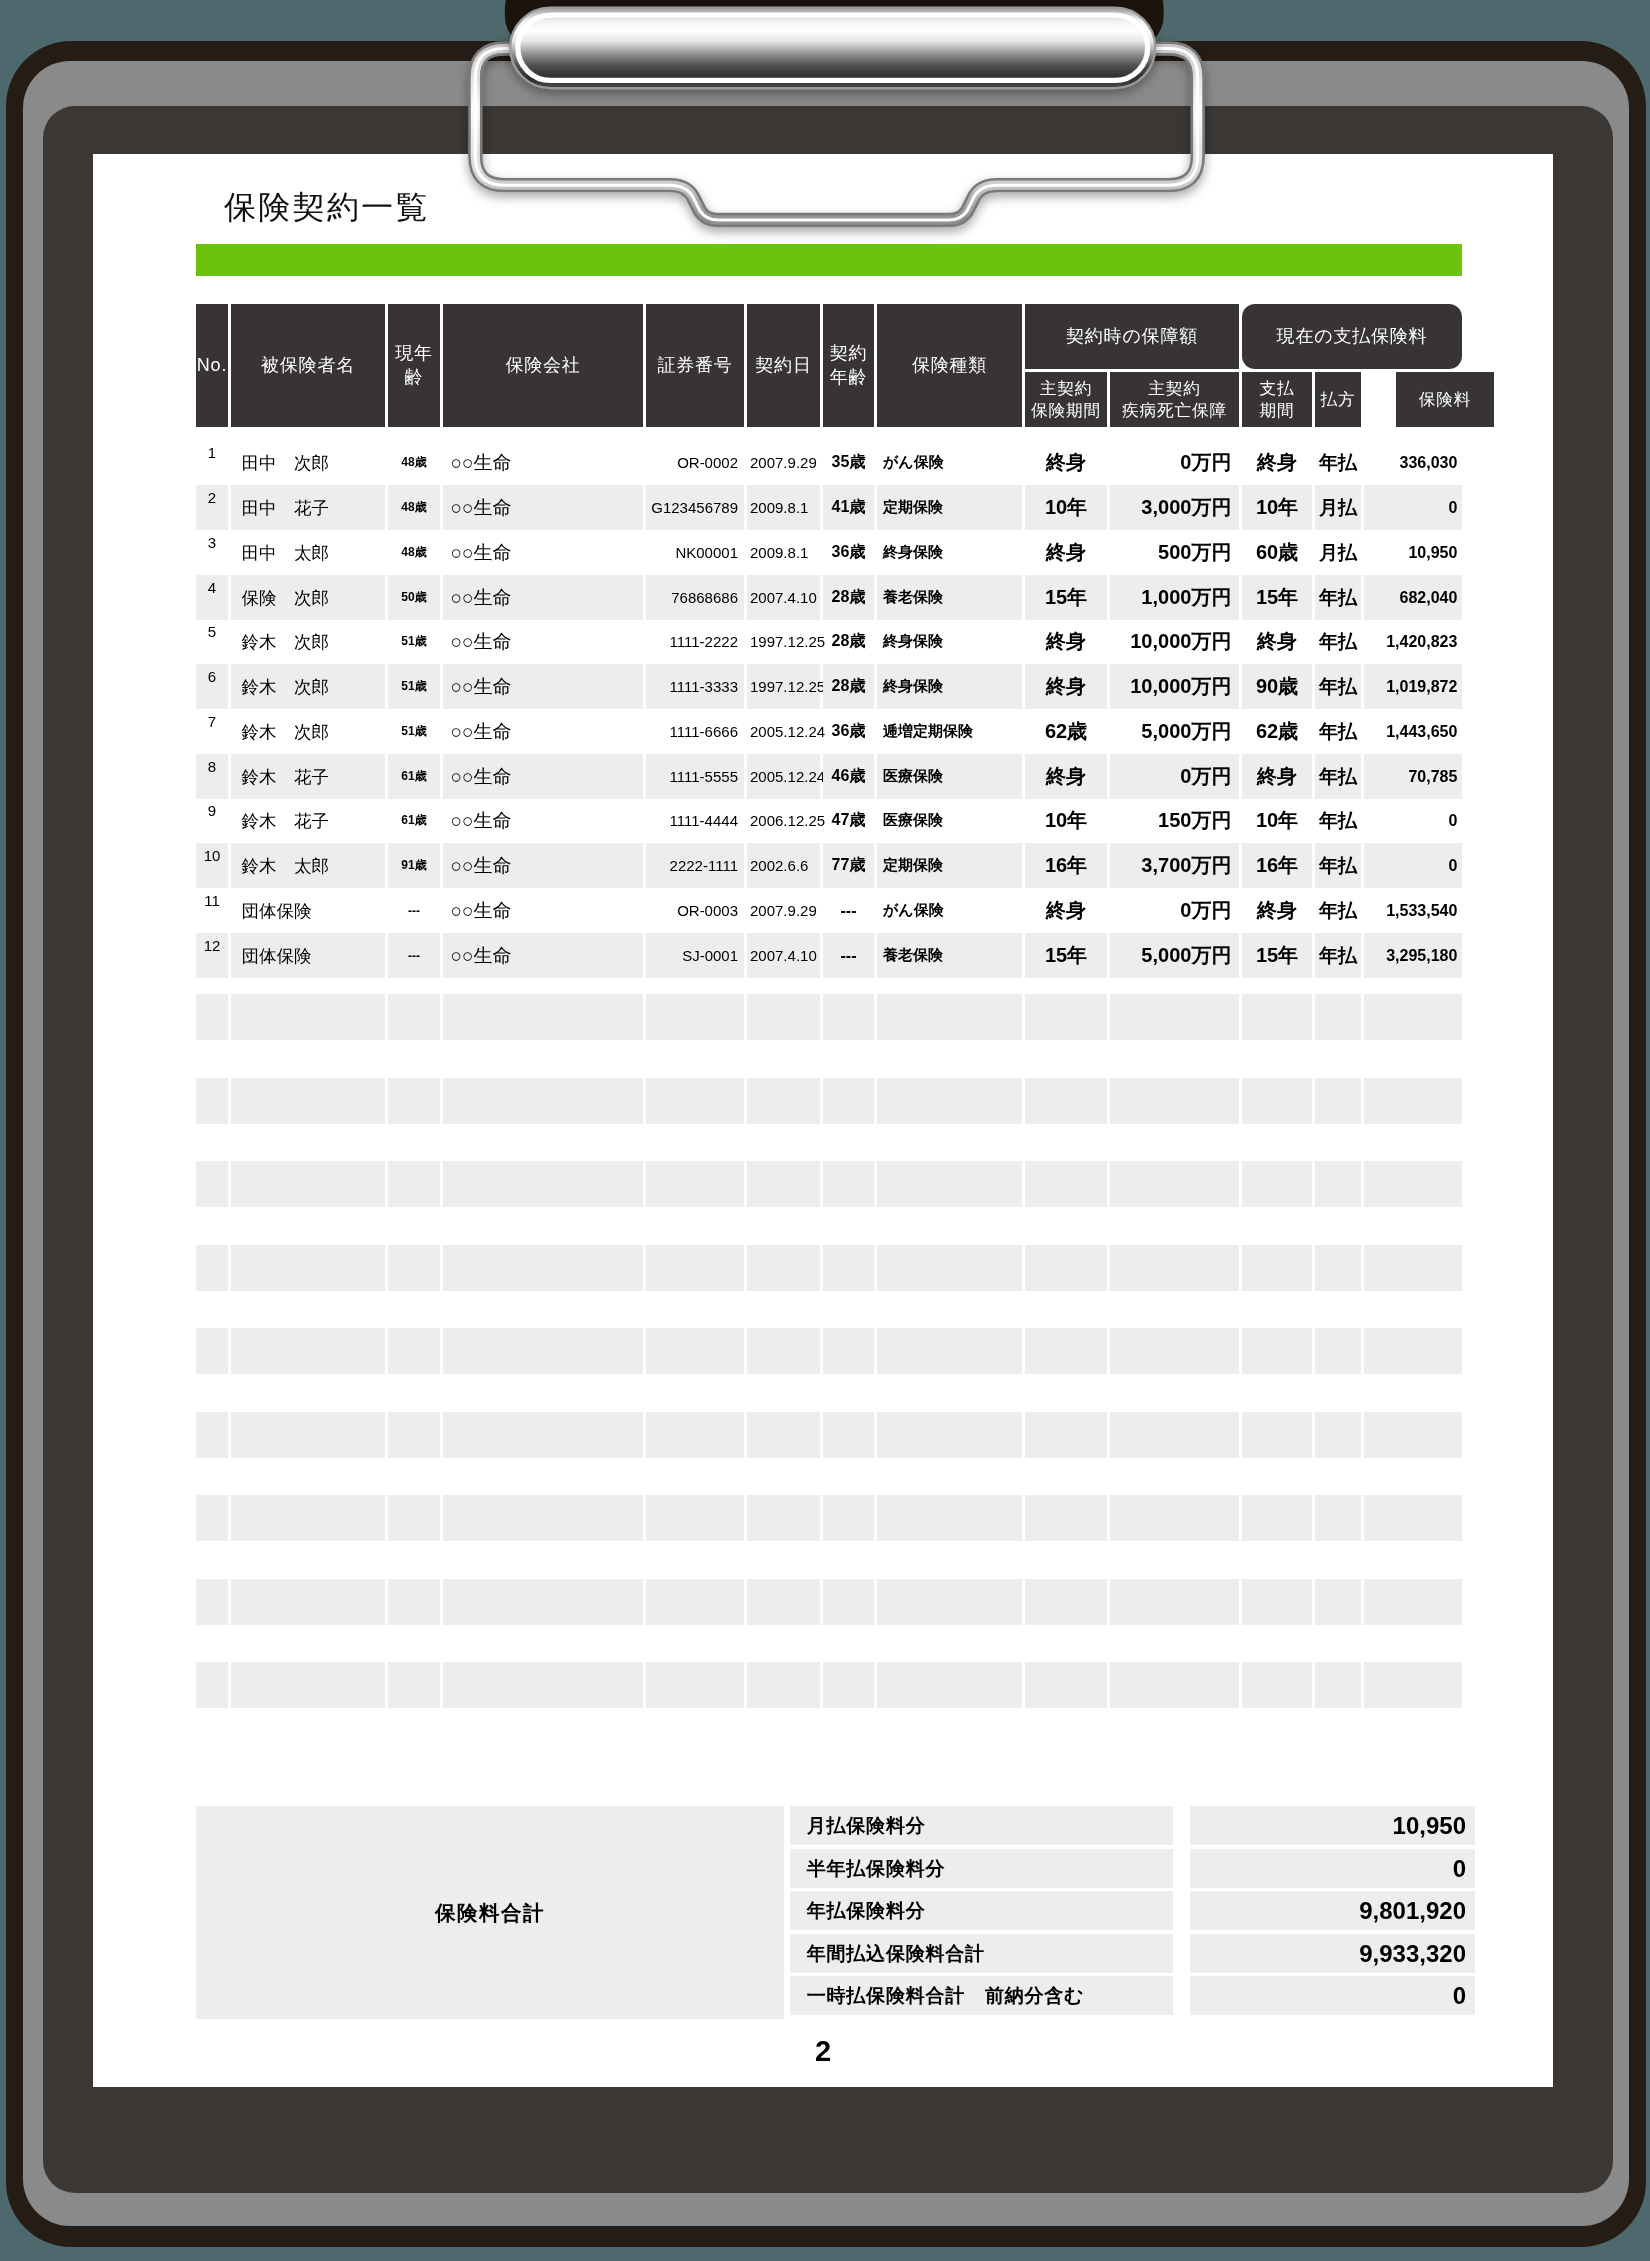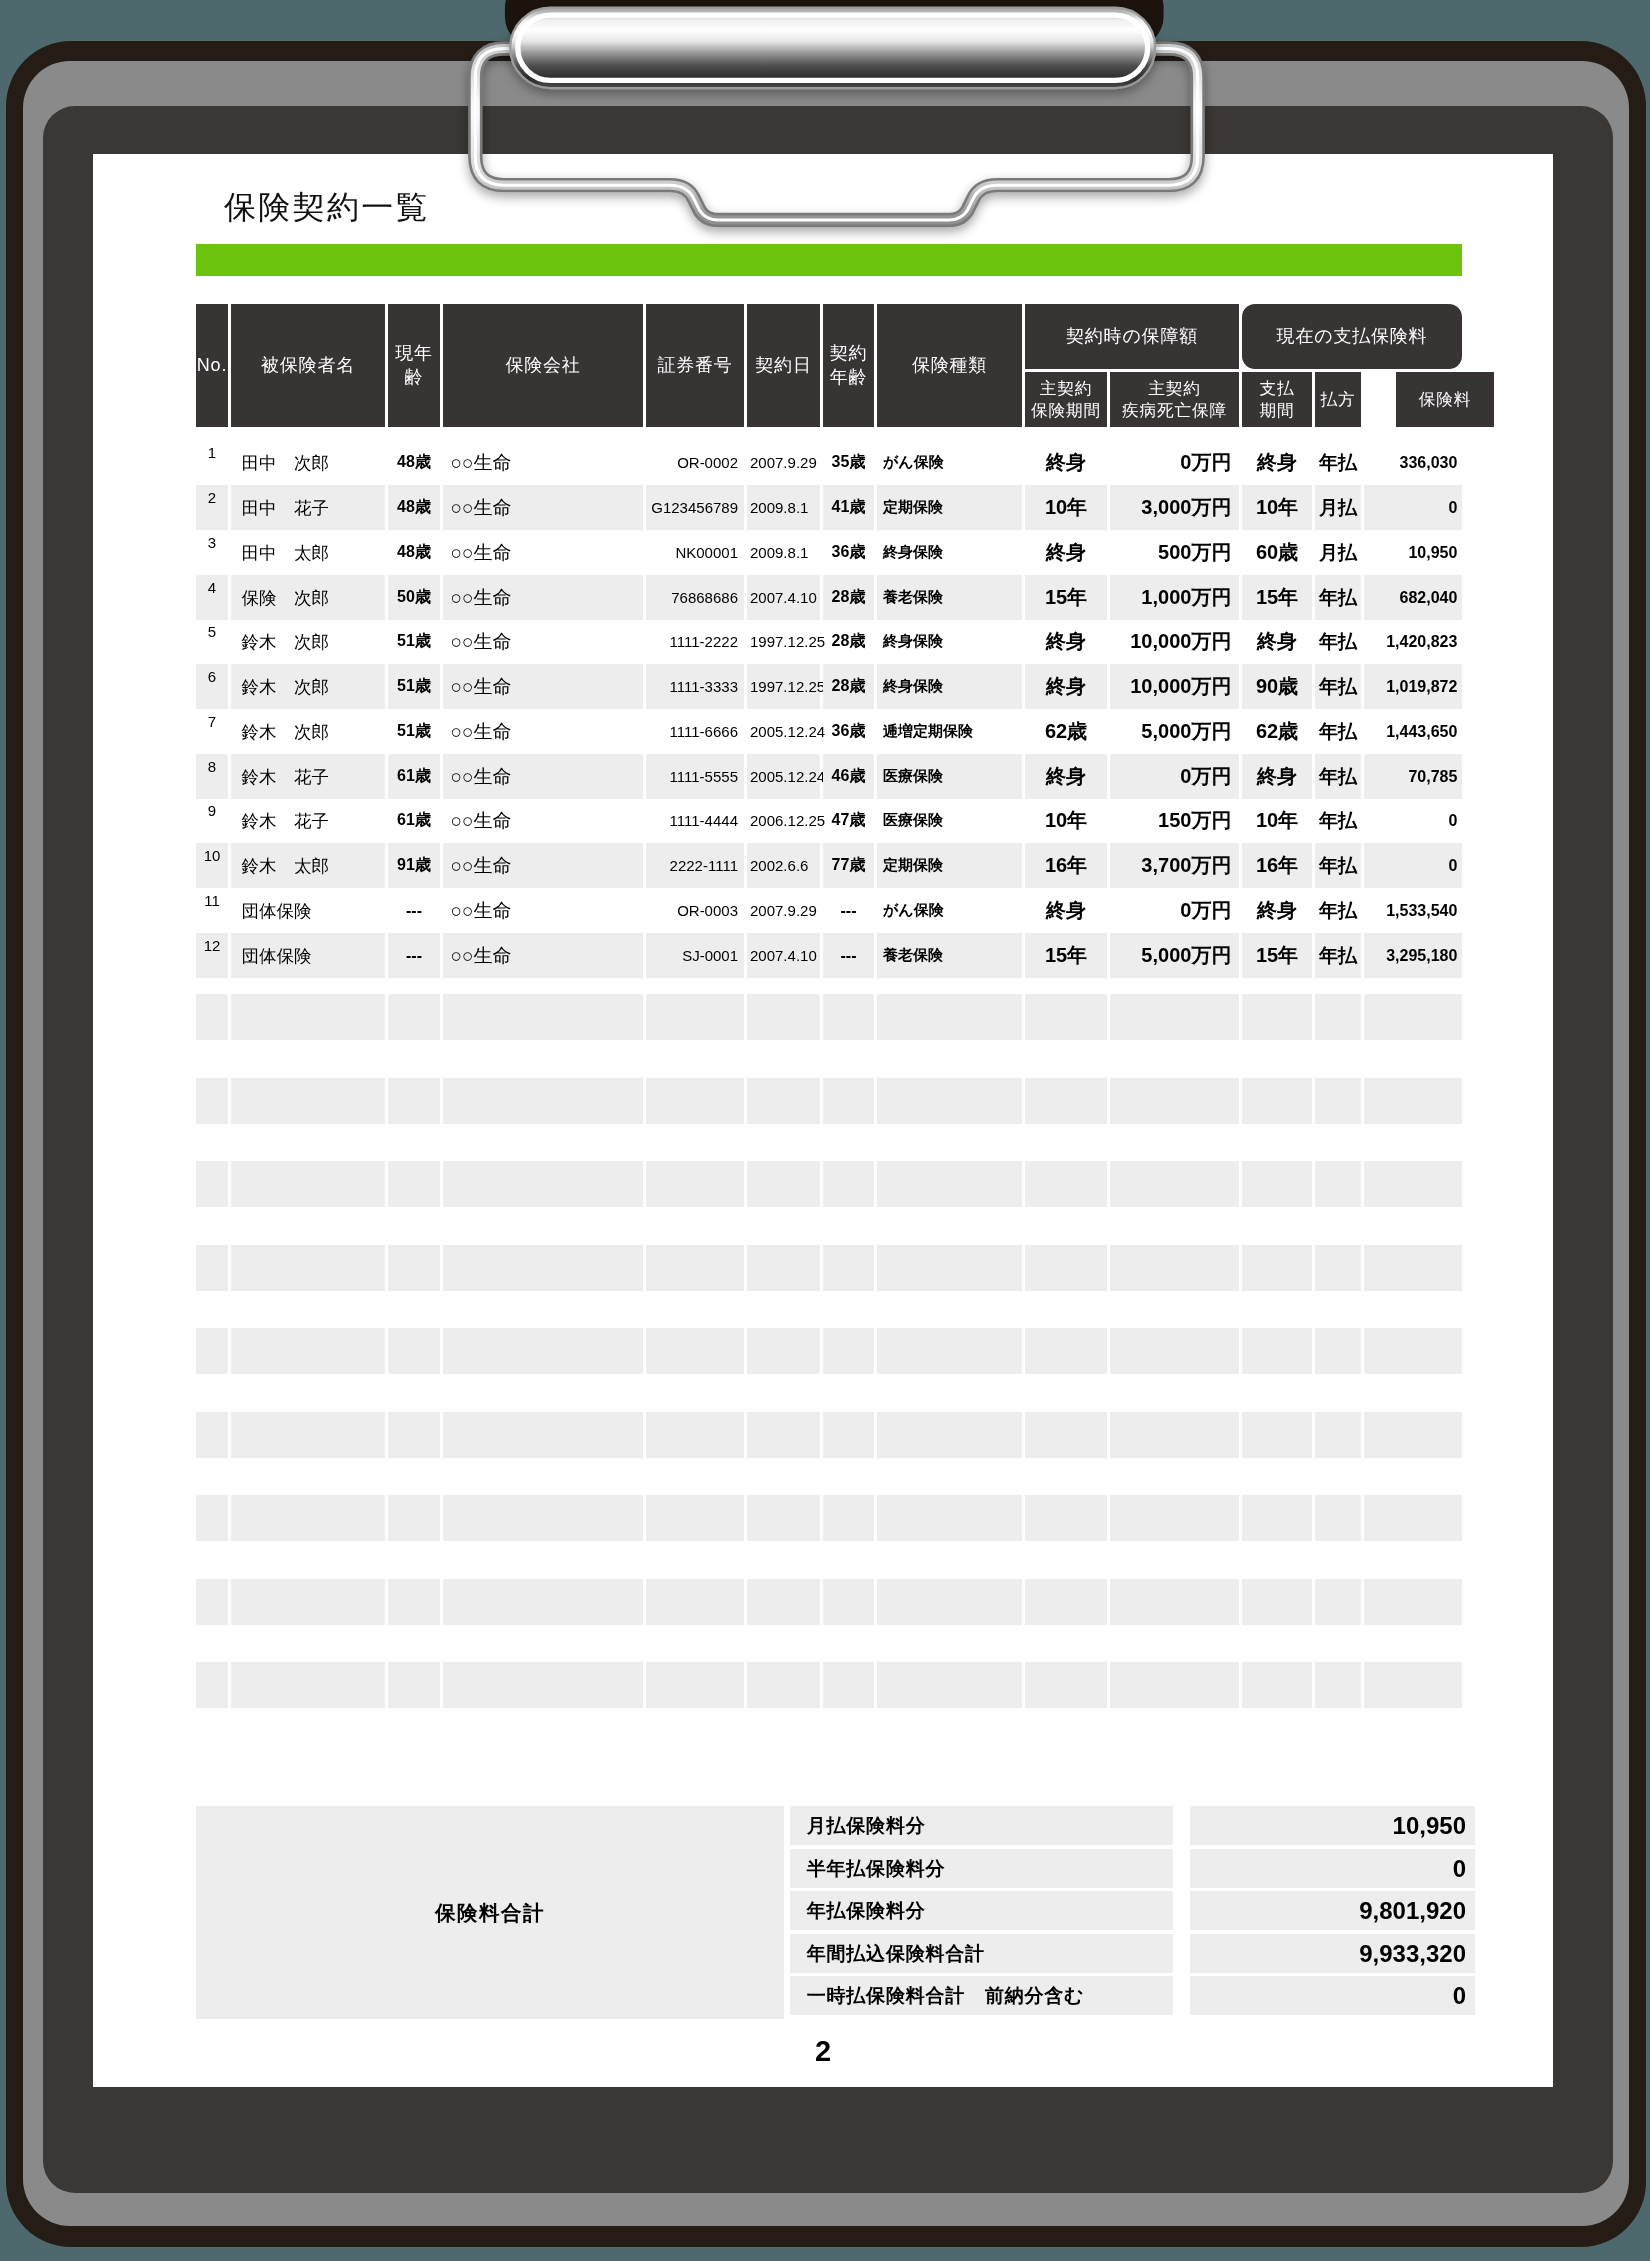--- a/index.html
+++ b/index.html
@@ -33,21 +33,21 @@
   .trow{position:absolute;left:103px;width:1266px;height:45px;display:flex;gap:3px;}
   .trow .cell{display:flex;align-items:center;color:#000;}
   .trow.alt .cell{background:var(--row-alt,#ededed);}
   .erow{position:absolute;left:103px;width:1266px;height:46px;display:flex;gap:3px;}
   .erow .cell{background:var(--row-alt,#ededed);}
 
   .col-no{width:32px;flex:none;justify-content:center;align-items:flex-start !important;
     padding-top:3.8px;font-size:15px;box-sizing:border-box;}
   .col-name{width:154px;flex:none;justify-content:flex-start;padding-left:10.6px;
     font-size:17.5px;box-sizing:border-box;}
-  .col-age{width:52px;flex:none;justify-content:center;font-size:16px;font-weight:600;}
+  .col-age{width:52px;flex:none;justify-content:center;font-size:12px;font-weight:600;}
   .col-company{width:200px;flex:none;justify-content:flex-start;padding-left:7.6px;
     font-size:19px;box-sizing:border-box;}
   .col-policy{width:98px;flex:none;justify-content:flex-end;padding-right:6px;
     font-size:15px;box-sizing:border-box;letter-spacing:0px;}
   .col-date{width:73px;flex:none;justify-content:flex-start;padding-left:3px;
     font-size:15px;box-sizing:border-box;}
   .col-cage{width:51px;flex:none;justify-content:center;font-size:16px;font-weight:600;}
   .col-type{width:145px;flex:none;justify-content:flex-start;padding-left:6px;
     font-size:15px;font-weight:600;box-sizing:border-box;}
   .col-period{width:82px;flex:none;justify-content:center;font-size:20px;font-weight:600;}

